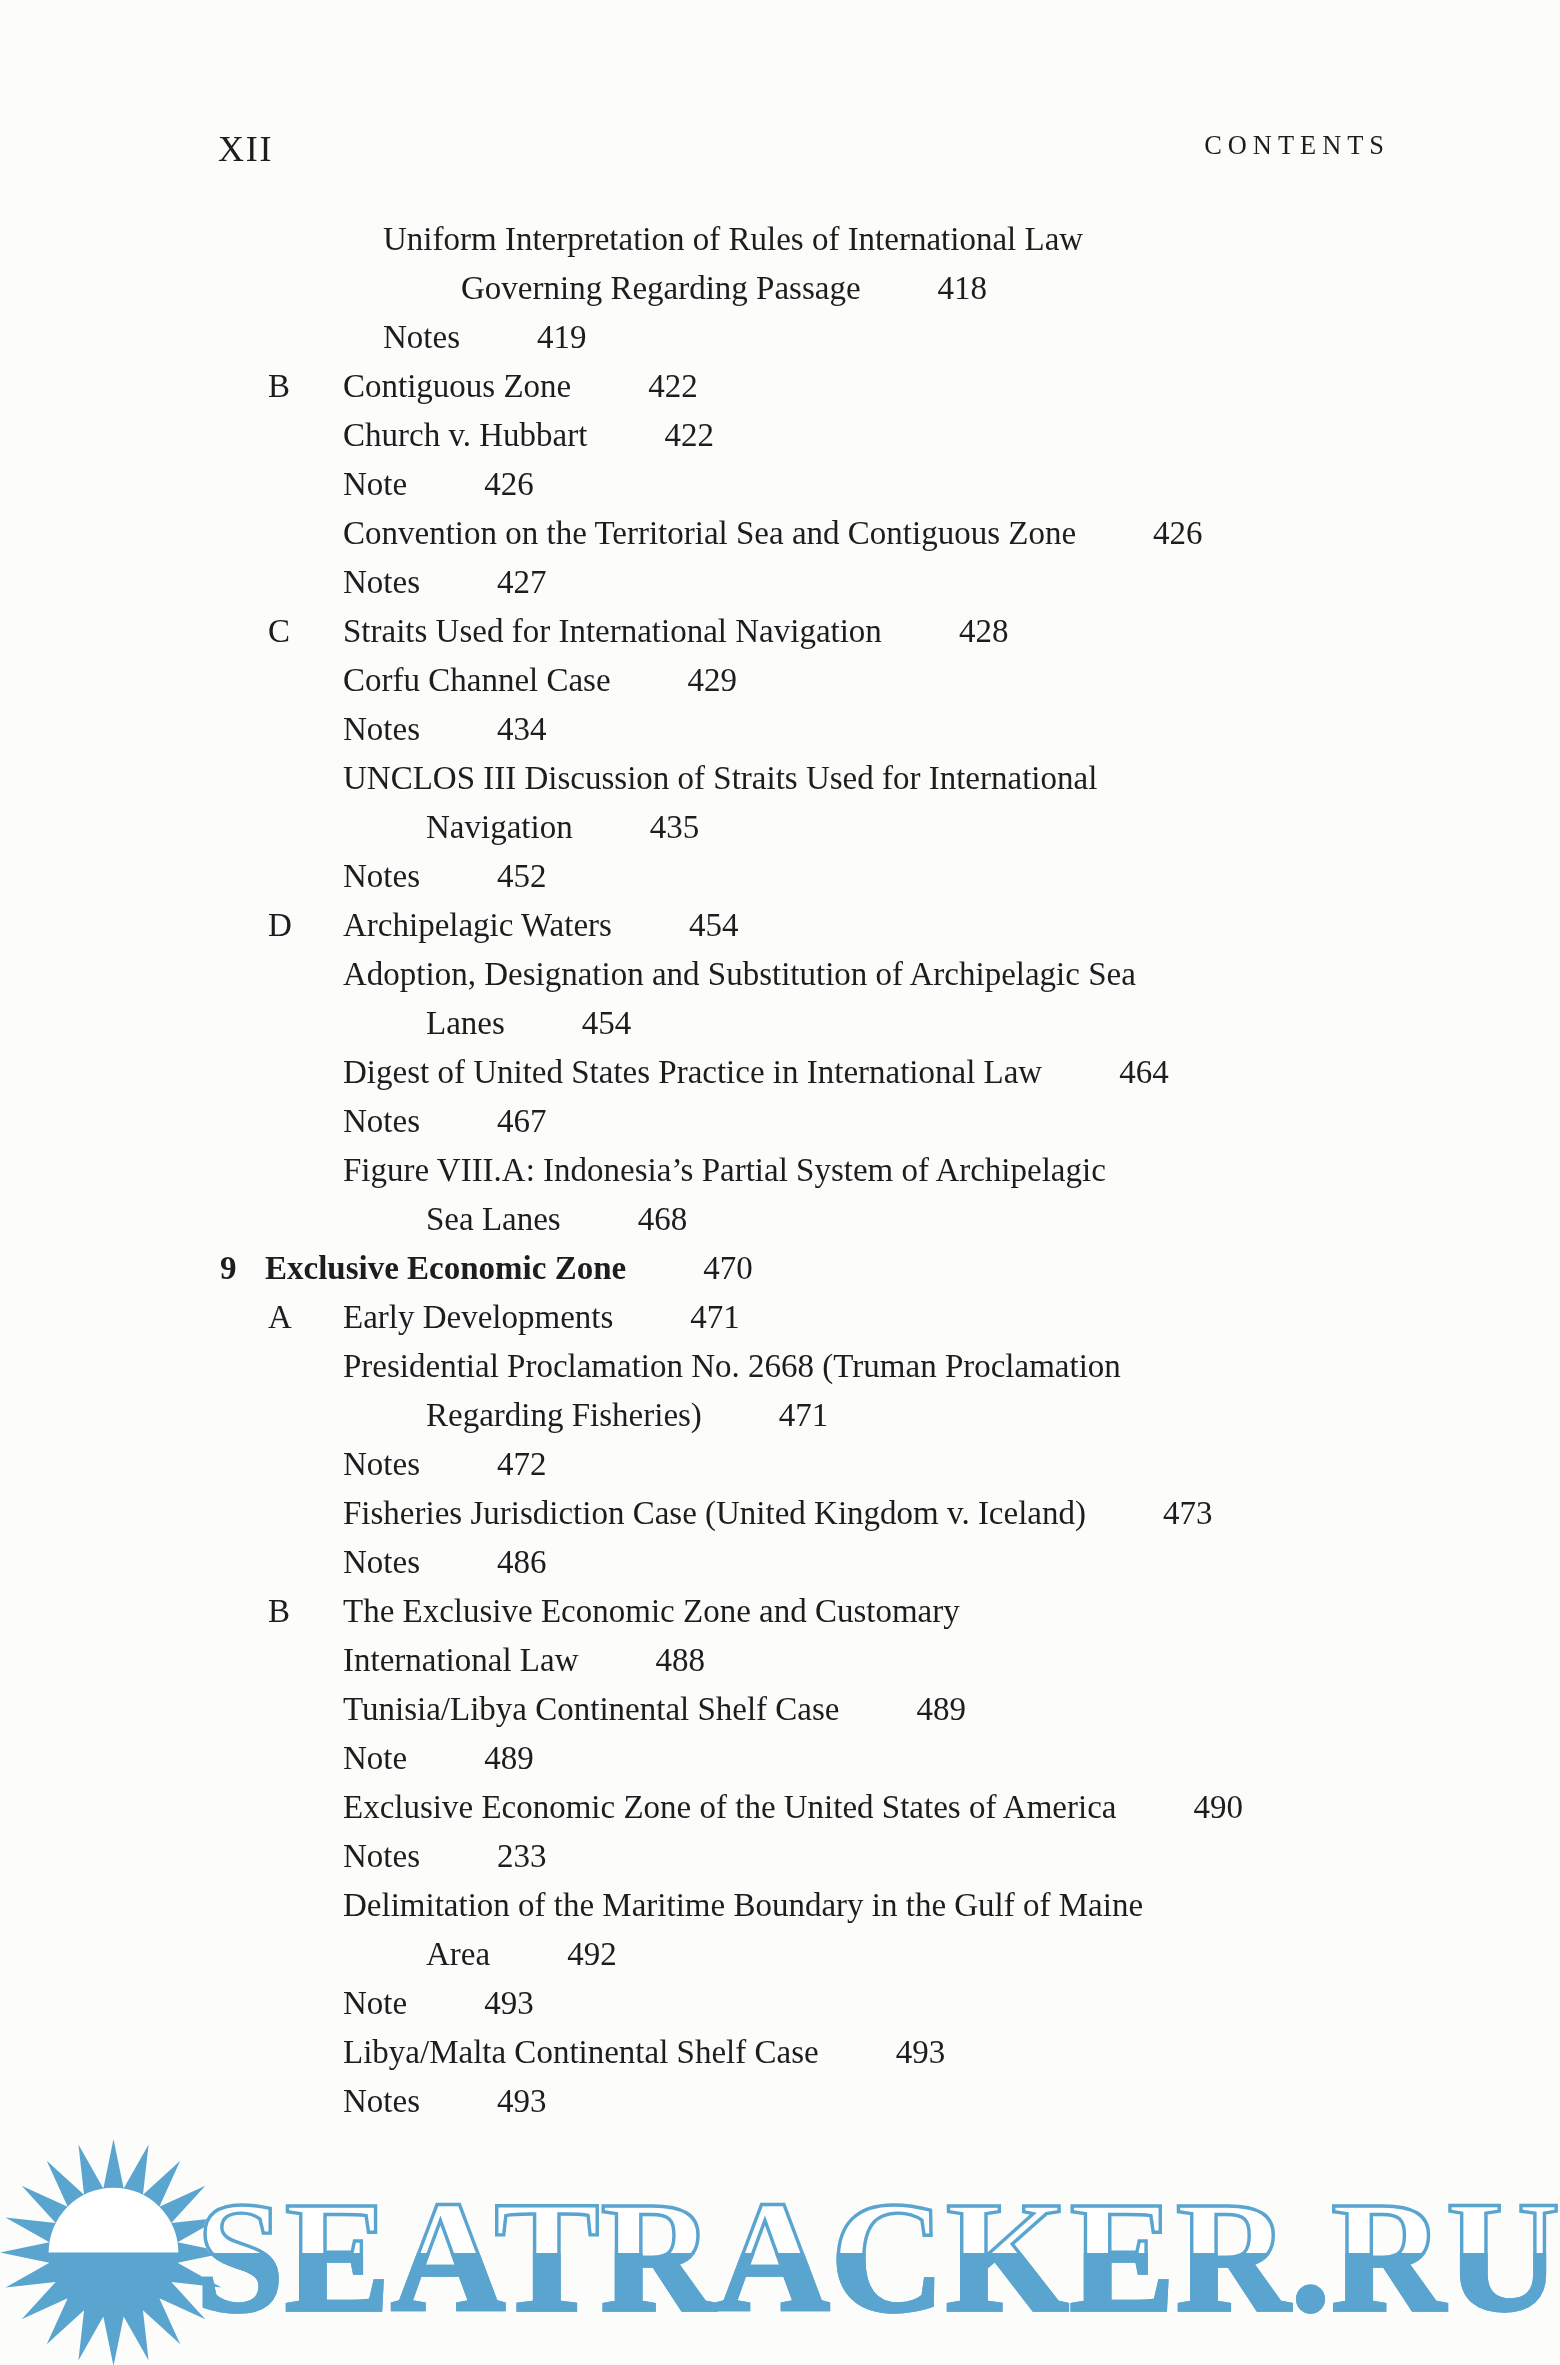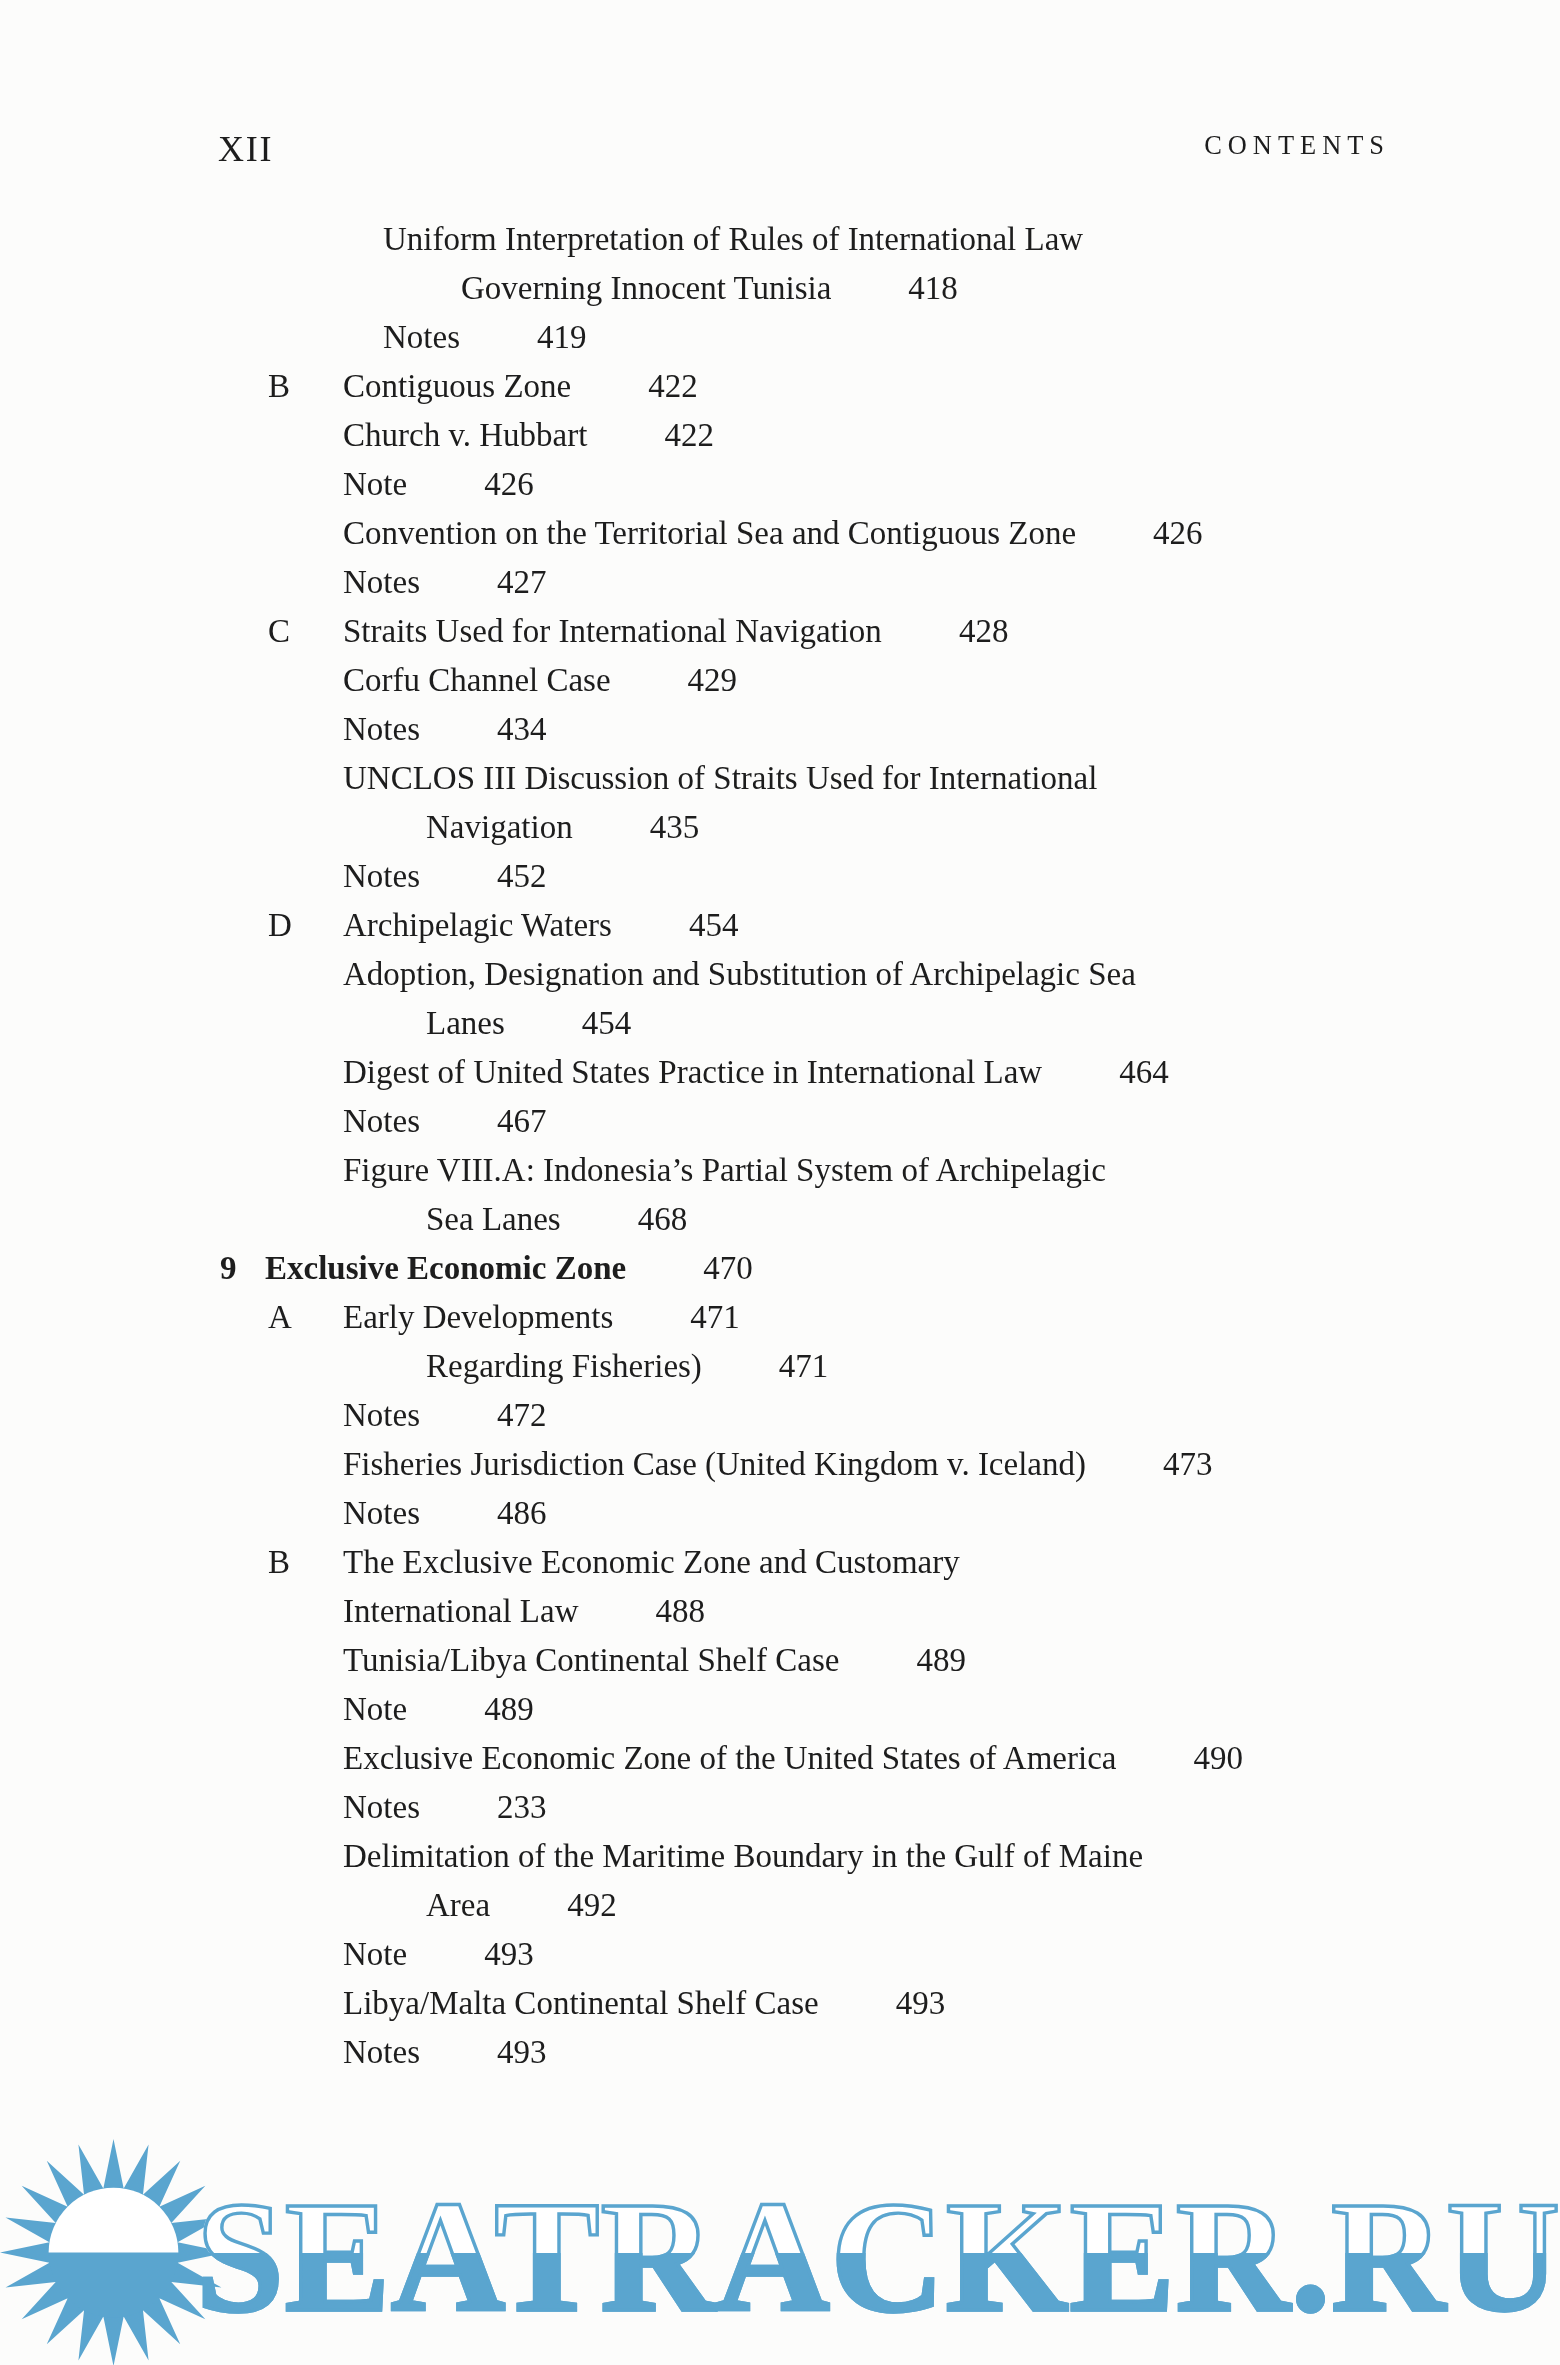--- a/index.html
+++ b/index.html
@@ -52,21 +52,21 @@
   }
 </style>
 </head>
 <body>
 
 <div class="folio">XII</div>
 <div class="contents-head">CONTENTS</div>
 
 <div class="toc">
     <div class="row k-item2"><span class="row-text">Uniform Interpretation of Rules of International Law</span></div>
-    <div class="row k-cont2"><span class="row-text">Governing Innocent Tunisia</span><span class="pagenum">418</span></div>
+    <div class="row k-cont2"><span class="row-text">Governing Regarding Passage</span><span class="pagenum">418</span></div>
     <div class="row k-item2"><span class="row-text">Notes</span><span class="pagenum">419</span></div>
     <div class="row k-section"><span class="label">B</span><span class="row-text">Contiguous Zone</span><span class="pagenum">422</span></div>
     <div class="row k-item"><span class="row-text">Church v. Hubbart</span><span class="pagenum">422</span></div>
     <div class="row k-item"><span class="row-text">Note</span><span class="pagenum">426</span></div>
     <div class="row k-item"><span class="row-text">Convention on the Territorial Sea and Contiguous Zone</span><span class="pagenum">426</span></div>
     <div class="row k-item"><span class="row-text">Notes</span><span class="pagenum">427</span></div>
     <div class="row k-section"><span class="label">C</span><span class="row-text">Straits Used for International Navigation</span><span class="pagenum">428</span></div>
     <div class="row k-item"><span class="row-text">Corfu Channel Case</span><span class="pagenum">429</span></div>
     <div class="row k-item"><span class="row-text">Notes</span><span class="pagenum">434</span></div>
     <div class="row k-item"><span class="row-text">UNCLOS III Discussion of Straits Used for International</span></div>
@@ -74,20 +74,21 @@
     <div class="row k-item"><span class="row-text">Notes</span><span class="pagenum">452</span></div>
     <div class="row k-section"><span class="label">D</span><span class="row-text">Archipelagic Waters</span><span class="pagenum">454</span></div>
     <div class="row k-item"><span class="row-text">Adoption, Designation and Substitution of Archipelagic Sea</span></div>
     <div class="row k-cont"><span class="row-text">Lanes</span><span class="pagenum">454</span></div>
     <div class="row k-item"><span class="row-text">Digest of United States Practice in International Law</span><span class="pagenum">464</span></div>
     <div class="row k-item"><span class="row-text">Notes</span><span class="pagenum">467</span></div>
     <div class="row k-item"><span class="row-text">Figure VIII.A: Indonesia’s Partial System of Archipelagic</span></div>
     <div class="row k-cont"><span class="row-text">Sea Lanes</span><span class="pagenum">468</span></div>
     <div class="row k-chapter"><span class="label">9</span><span class="row-text">Exclusive Economic Zone</span><span class="pagenum">470</span></div>
     <div class="row k-section"><span class="label">A</span><span class="row-text">Early Developments</span><span class="pagenum">471</span></div>
+    <div class="row k-item"><span class="row-text">Presidential Proclamation No. 2668 (Truman Proclamation</span></div>
     <div class="row k-cont"><span class="row-text">Regarding Fisheries)</span><span class="pagenum">471</span></div>
     <div class="row k-item"><span class="row-text">Notes</span><span class="pagenum">472</span></div>
     <div class="row k-item"><span class="row-text">Fisheries Jurisdiction Case (United Kingdom v. Iceland)</span><span class="pagenum">473</span></div>
     <div class="row k-item"><span class="row-text">Notes</span><span class="pagenum">486</span></div>
     <div class="row k-section"><span class="label">B</span><span class="row-text">The Exclusive Economic Zone and Customary</span></div>
     <div class="row k-item"><span class="row-text">International Law</span><span class="pagenum">488</span></div>
     <div class="row k-item"><span class="row-text">Tunisia/Libya Continental Shelf Case</span><span class="pagenum">489</span></div>
     <div class="row k-item"><span class="row-text">Note</span><span class="pagenum">489</span></div>
     <div class="row k-item"><span class="row-text">Exclusive Economic Zone of the United States of America</span><span class="pagenum">490</span></div>
     <div class="row k-item"><span class="row-text">Notes</span><span class="pagenum">233</span></div>

